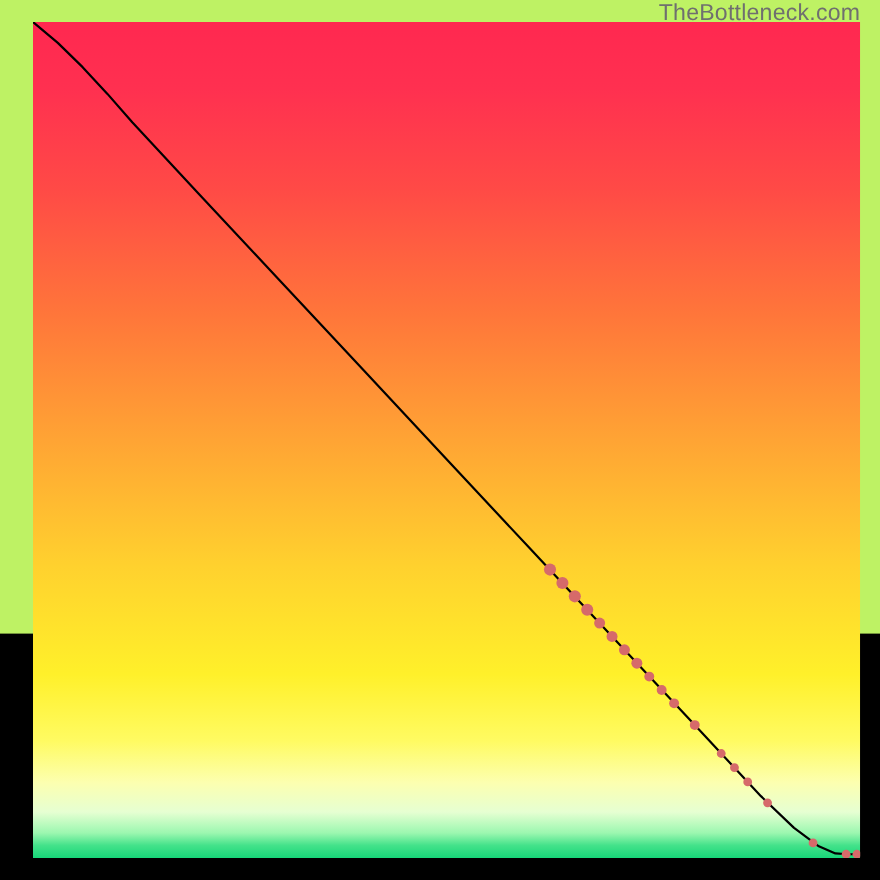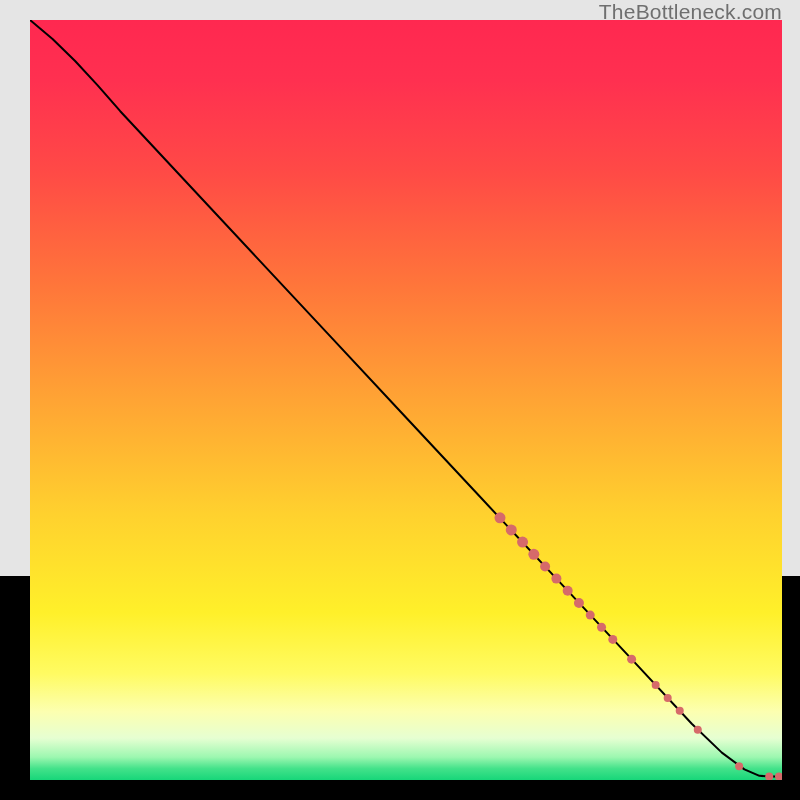--- a/index.html
+++ b/index.html
@@ -8,21 +8,21 @@
     width: 800px;
     height: 800px;
     background: #000;
     overflow: hidden;
     font-family: Arial, Helvetica, sans-serif;
   }
   .stage {
     position: relative;
     width: 800px;
     height: 576px;
-    background: #e5e5e5;
+    background: #bef264;
   }
   .plot {
     position: absolute;
     left: 30px;
     top: 20px;
     width: 752px;
     height: 760px;
   }
   .watermark {
     position: absolute;

